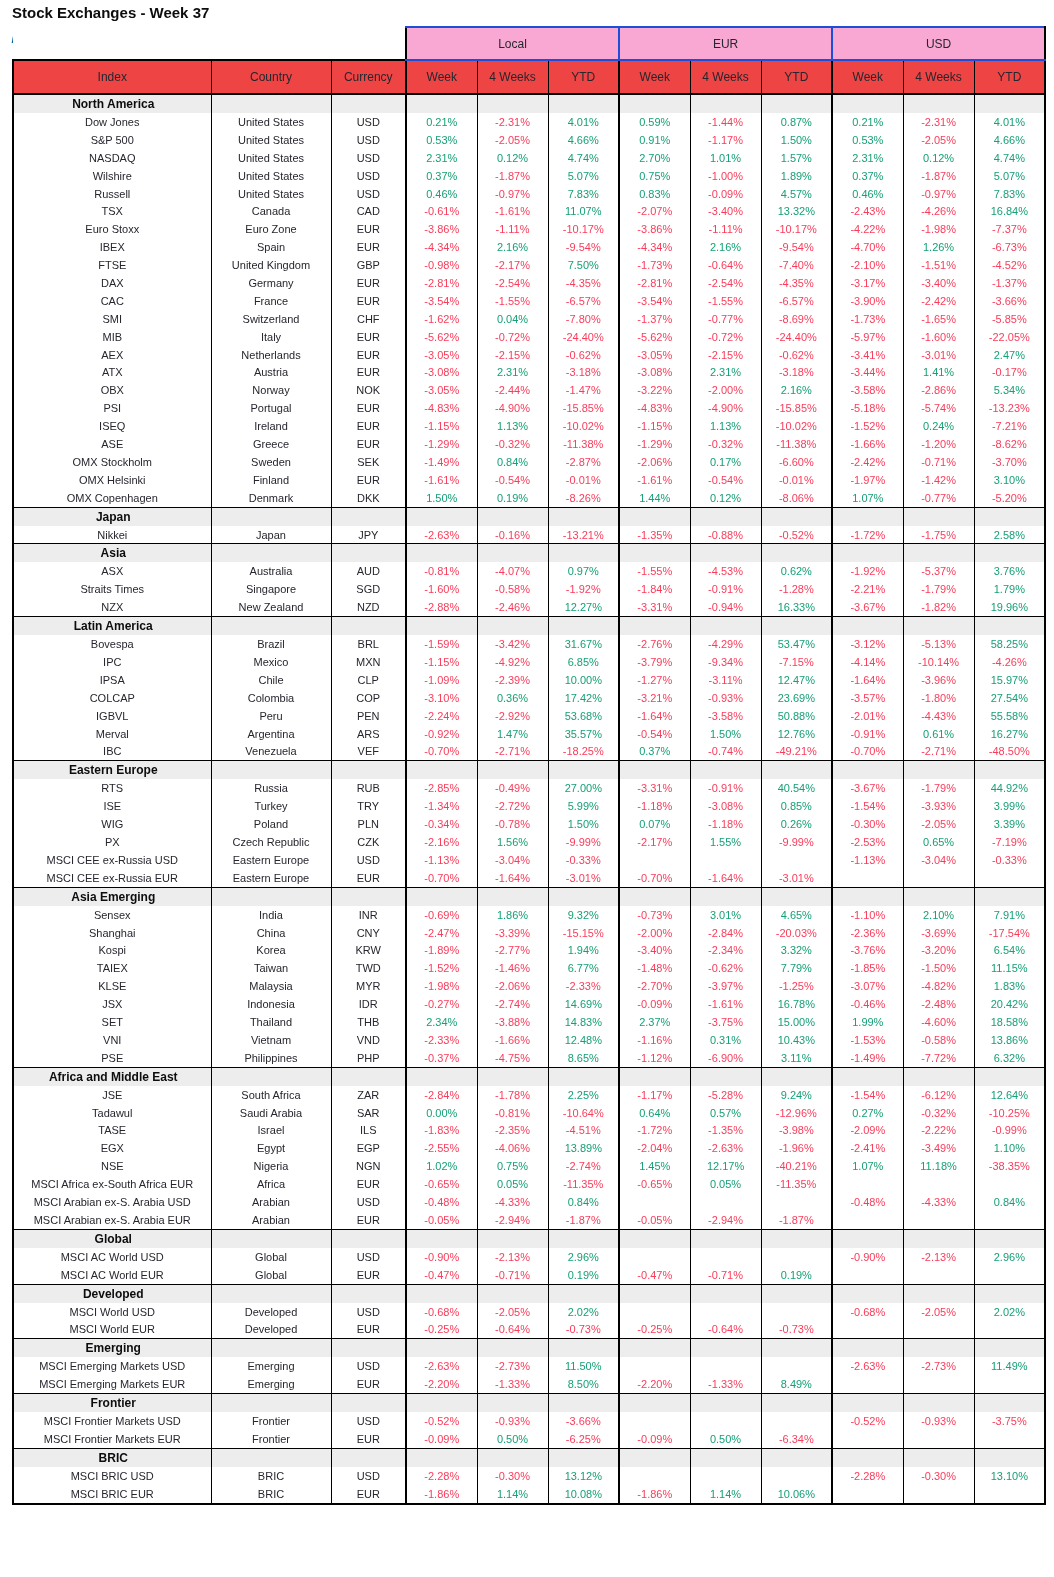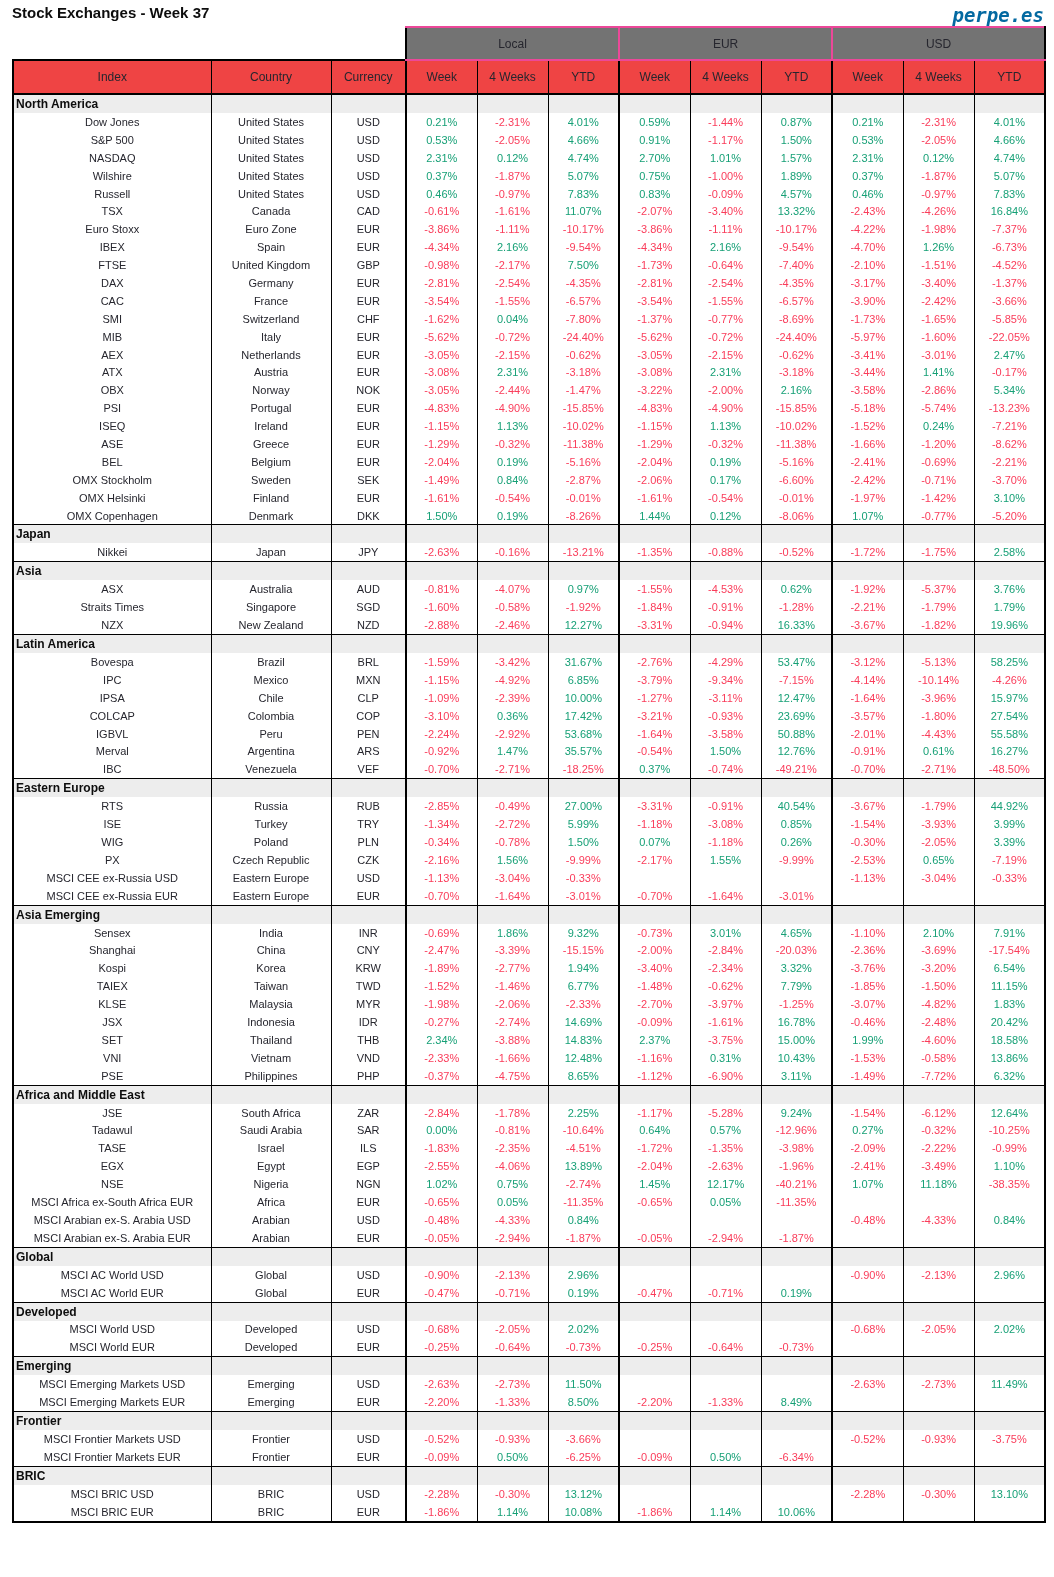--- a/index.html
+++ b/index.html
@@ -1,30 +1,30 @@
 <!DOCTYPE html>
 <html><head>
 <meta charset="utf-8">
 <style>
   html,body{margin:0;padding:0;background:#fff;}
   body{width:1054px;height:1577px;position:relative;font-family:"Liberation Sans",sans-serif;}
-  .page-header{position:absolute;top:4px;left:12px;right:10px;display:flex;justify-content:space-between;align-items:flex-start;}
+  .page-header{position:absolute;top:4px;left:12px;right:10px;display:flex;justify-content:space-between;align-items:flex-start;flex-direction:column;}
   .page-title{font-size:15px;font-weight:bold;color:#0d0d0d;letter-spacing:0px;}
   .site-logo{font-family:"DejaVu Sans Mono",monospace;font-style:italic;font-weight:bold;font-size:19px;color:#0369a1;}
   table.exchange{position:absolute;top:26px;left:12px;width:1032px;border-collapse:collapse;table-layout:fixed;}
   col.c0{width:198px}col.c1{width:120px}col.c2{width:75px}col.cv{width:71px}
   th,td{padding:0;margin:0;font-size:11px;text-align:center;color:#26262e;font-weight:normal;
         border-left:1px solid #000;border-right:1px solid #000;overflow:hidden;white-space:nowrap;}
   .gl{border-left:2px solid #000 !important;}
   .gr{border-right:2px solid #000 !important;}
-  tr.group-row th.grp{border:2px solid #ec4899;height:31px;font-size:12px;background:#737373;}
+  tr.group-row th.grp{border:2px solid #1d4ed8;height:31px;font-size:12px;background:#f9a8d4;}
   tr.group-row th.spacer{border:none;background:#fff;}
   tr.col-header th{border-top:2px solid #000;border-bottom:2px solid #000;height:32px;font-size:12px;background:#ef4444;}
   tr.section-row td{background:#EDEDED;border-top:1px solid #000;height:18px;}
-  tr.section-row td.section-label{text-align:left;font-weight:bold;font-size:12px;color:#0d0d0d;padding-left:2px;}
+  tr.section-row td.section-label{text-align:center;font-weight:bold;font-size:12px;color:#0d0d0d;padding-left:2px;}
   tr.data-row td{height:17.9px;border-top:none;border-bottom:none;background:#fff;}
   tbody tr:last-child td{border-bottom:2px solid #000;}
   td.pos{color:#16A076;}
   td.neg{color:#FA3C5A;}
 </style>
 </head>
 <body>
 
 <div class="page-header">
   <div class="page-title">Stock Exchanges - Week 37</div>
@@ -343,34 +343,20 @@
         <td class="neg">-0.32%</td>
         <td class="neg">-11.38%</td>
         <td class="gl neg">-1.29%</td>
         <td class="neg">-0.32%</td>
         <td class="neg">-11.38%</td>
         <td class="gl neg">-1.66%</td>
         <td class="neg">-1.20%</td>
         <td class="gr neg">-8.62%</td>
       </tr>
       <tr class="data-row">
-        <td class="gl">BEL</td>
-        <td class="">Belgium</td>
-        <td class="">EUR</td>
-        <td class="gl neg">-2.04%</td>
-        <td class="pos">0.19%</td>
-        <td class="neg">-5.16%</td>
-        <td class="gl neg">-2.04%</td>
-        <td class="pos">0.19%</td>
-        <td class="neg">-5.16%</td>
-        <td class="gl neg">-2.41%</td>
-        <td class="neg">-0.69%</td>
-        <td class="gr neg">-2.21%</td>
-      </tr>
-      <tr class="data-row">
         <td class="gl">OMX Stockholm</td>
         <td class="">Sweden</td>
         <td class="">SEK</td>
         <td class="gl neg">-1.49%</td>
         <td class="pos">0.84%</td>
         <td class="neg">-2.87%</td>
         <td class="gl neg">-2.06%</td>
         <td class="pos">0.17%</td>
         <td class="neg">-6.60%</td>
         <td class="gl neg">-2.42%</td>

